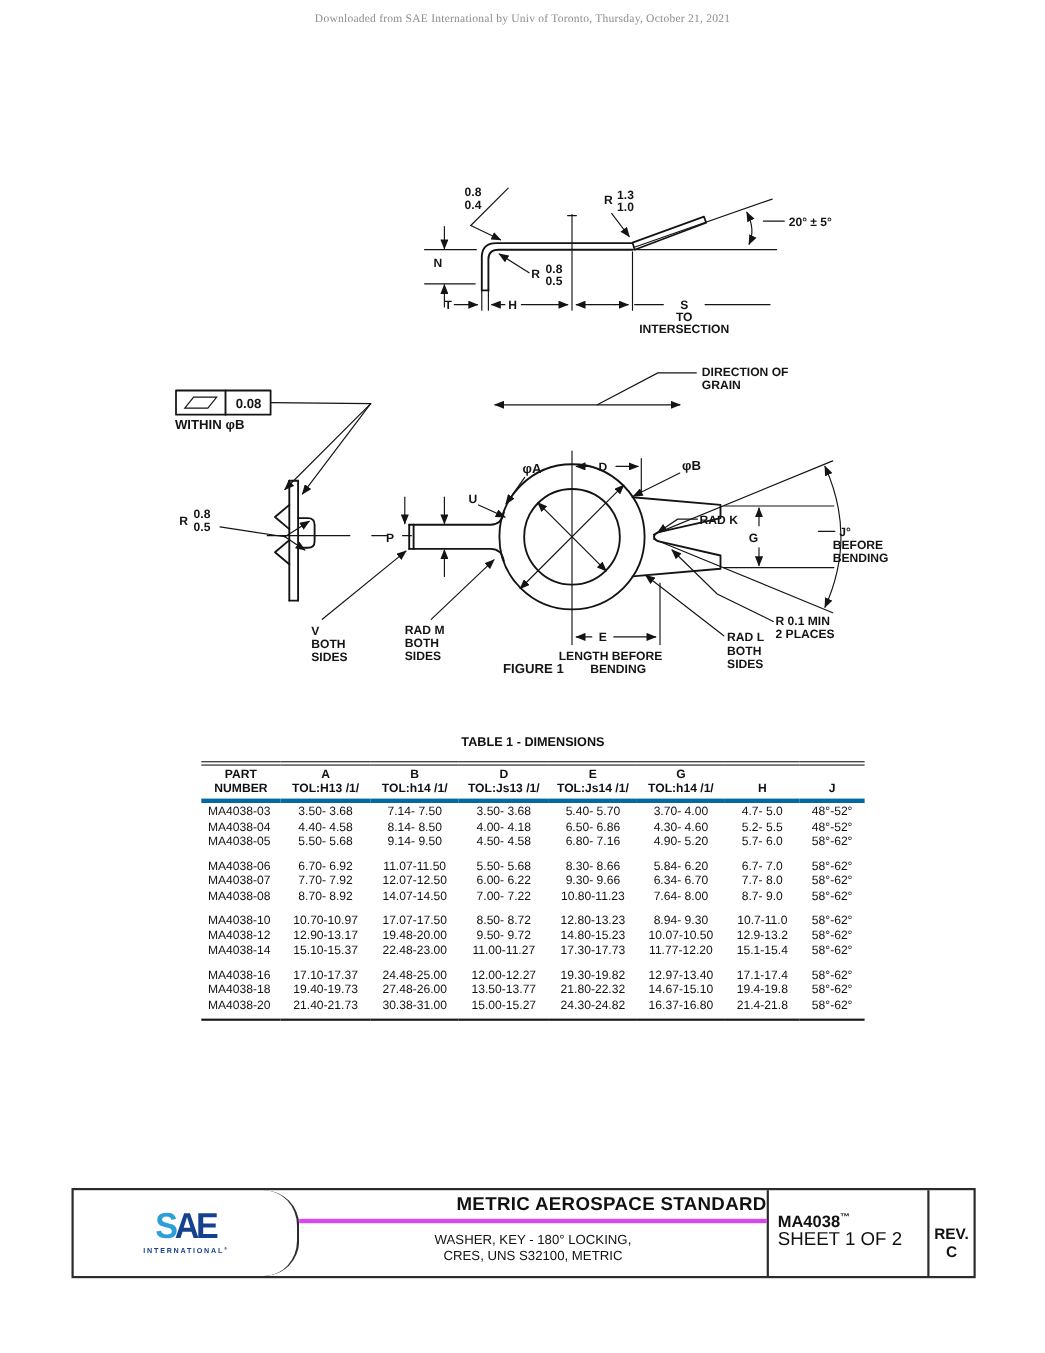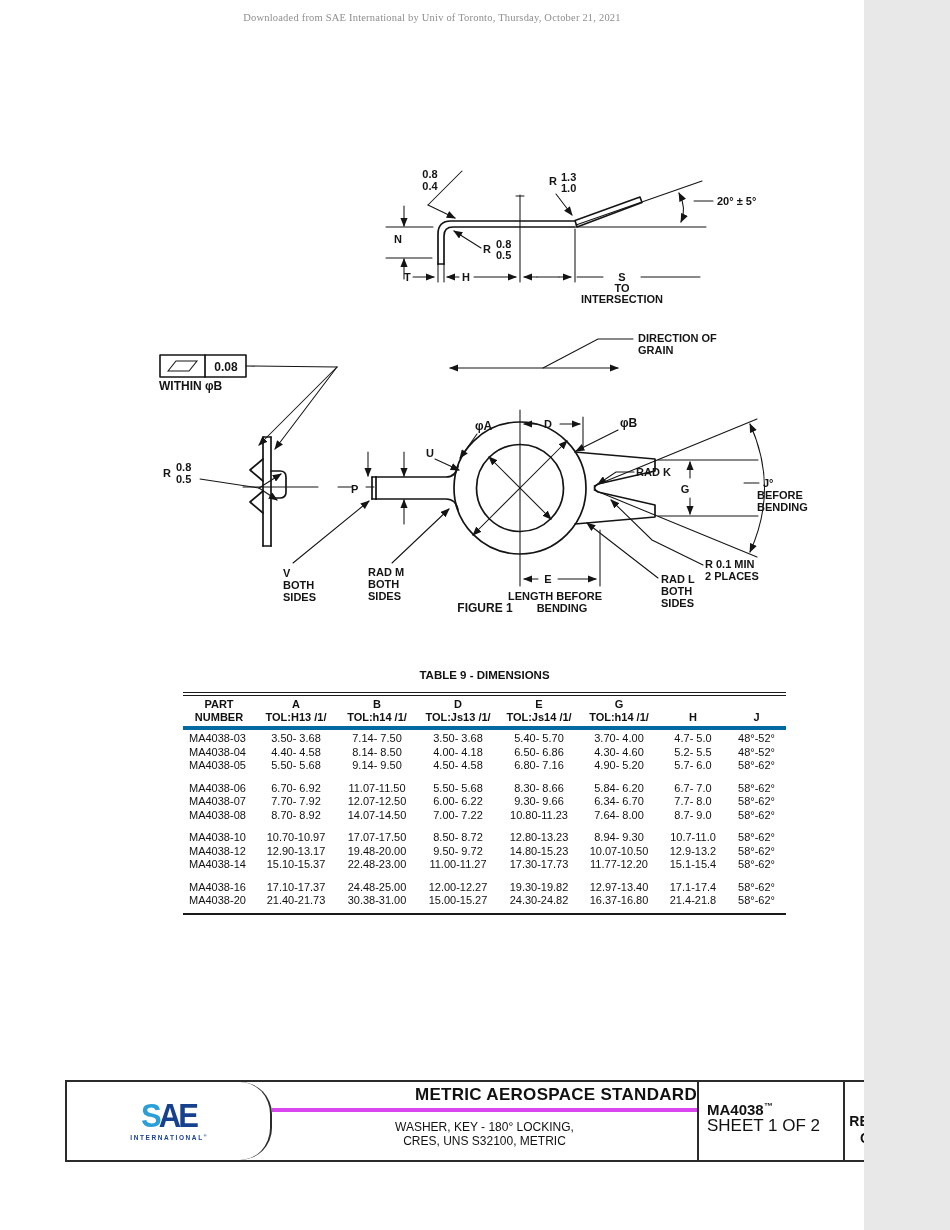--- a/index.html
+++ b/index.html
@@ -1,16 +1,16 @@
 <!DOCTYPE html>
 <html><head>
 <meta charset="utf-8">
 <style>
   html,body{margin:0;padding:0;background:#e8e8e8;}
-  .page{position:relative;width:864px;height:1230px;background:#ffffff;overflow:hidden;
+  .page{position:relative;width:950px;height:1230px;background:#ffffff;overflow:hidden;
         font-family:"Liberation Sans",sans-serif;color:#111;}
   .watermark{position:absolute;top:12px;left:0;right:0;text-align:center;
              font:10.5px "Liberation Serif",serif;color:#8e8e8e;letter-spacing:.2px;}
   
   .fig-svg{position:absolute;left:0;top:0;}
   .obj{fill:none;stroke:#141414;stroke-width:1.7;stroke-linejoin:round;stroke-linecap:round;}
   .objf{fill:#ffffff;stroke:#141414;stroke-width:1.6;stroke-linejoin:round;}
   .thin{fill:none;stroke:#141414;stroke-width:1.05;stroke-linecap:round;}
   .lbl{font:bold 11px "Liberation Sans",sans-serif;fill:#141414;}
   .lbl12{font:bold 12px "Liberation Sans",sans-serif;fill:#141414;}
@@ -236,21 +236,21 @@
       <line class="thin" x1="558" y1="579" x2="596" y2="579" marker-end="url(#arr)"></line>
       <text class="lbl" x="548" y="583" text-anchor="middle">E</text>
       <text class="lbl" x="555" y="600" text-anchor="middle">LENGTH BEFORE</text>
       <text class="lbl" x="562" y="612" text-anchor="middle">BENDING</text>
     </g>
 
     <text class="lbl12" x="485" y="612" text-anchor="middle">FIGURE 1</text>
   </svg>
 
   <div class="table-wrap">
-    <div class="table-title">TABLE 9 - DIMENSIONS</div>
+    <div class="table-title">TABLE 1 - DIMENSIONS</div>
     <table class="dims">
       <colgroup>
           <col style="width: 72px;">
           <col style="width: 82px;">
           <col style="width: 80px;">
           <col style="width: 82px;">
           <col style="width: 80px;">
           <col style="width: 80px;">
           <col style="width: 68px;">
           <col style="width: 59px;">
@@ -369,20 +369,30 @@
             <td>58°-62°</td>
           </tr>
           <tr class="group-start">
             <td class="part-col">MA4038-16</td>
             <td>17.10-17.37</td>
             <td>24.48-25.00</td>
             <td>12.00-12.27</td>
             <td>19.30-19.82</td>
             <td>12.97-13.40</td>
             <td>17.1-17.4</td>
+            <td>58°-62°</td>
+          </tr>
+          <tr>
+            <td class="part-col">MA4038-18</td>
+            <td>19.40-19.73</td>
+            <td>27.48-26.00</td>
+            <td>13.50-13.77</td>
+            <td>21.80-22.32</td>
+            <td>14.67-15.10</td>
+            <td>19.4-19.8</td>
             <td>58°-62°</td>
           </tr>
           <tr>
             <td class="part-col">MA4038-20</td>
             <td>21.40-21.73</td>
             <td>30.38-31.00</td>
             <td>15.00-15.27</td>
             <td>24.30-24.82</td>
             <td>16.37-16.80</td>
             <td>21.4-21.8</td>

